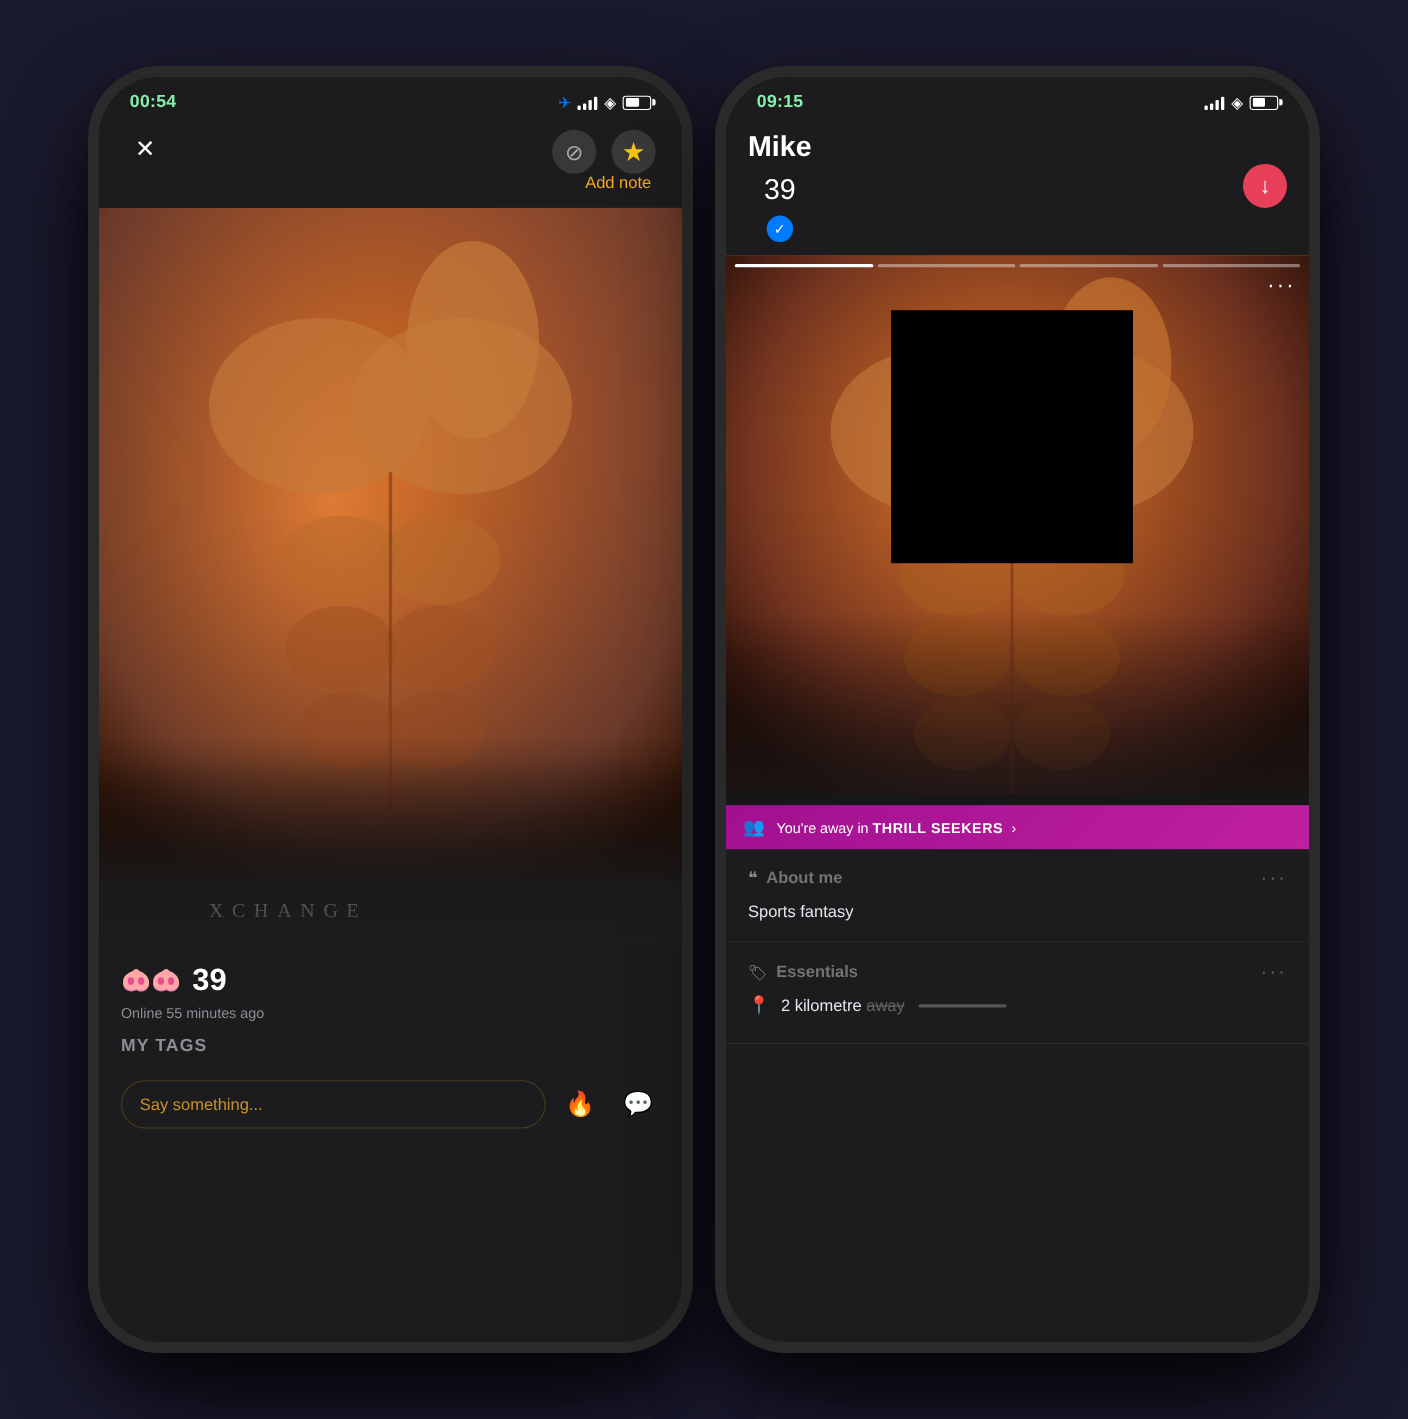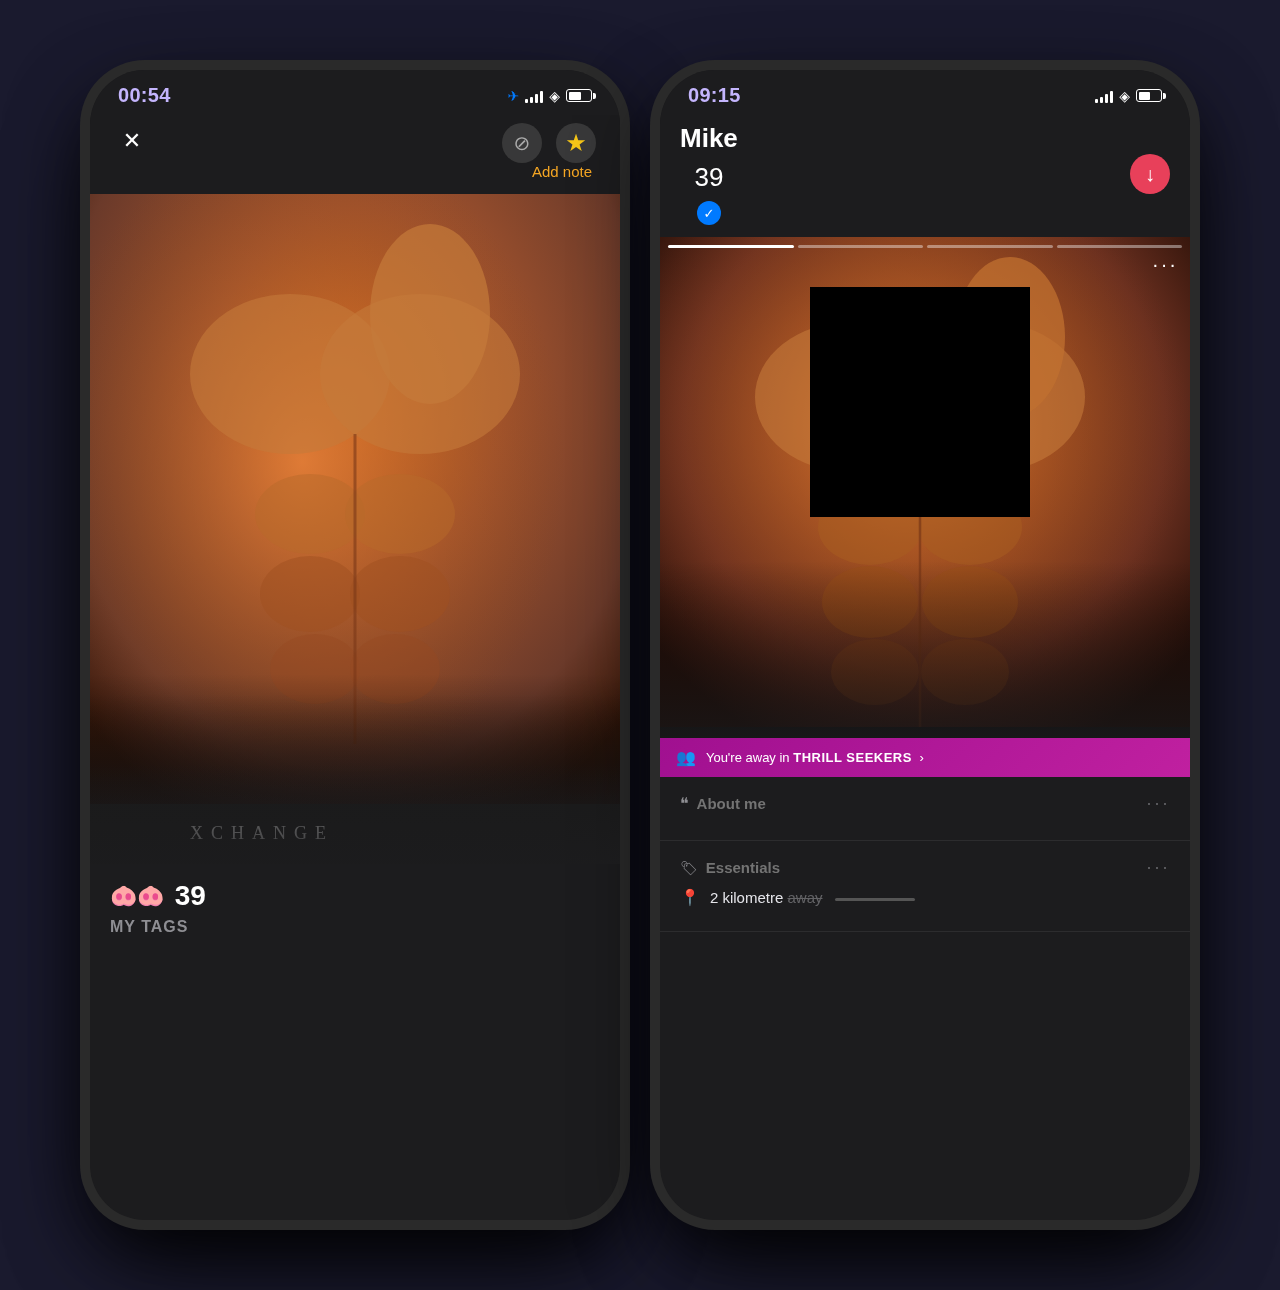--- a/index.html
+++ b/index.html
@@ -30,23 +30,23 @@
     
     .status-bar {
       display: flex;
       justify-content: space-between;
       align-items: center;
       padding: 14px 28px 8px;
       background: #1c1c1e;
       z-index: 10;
     }
     .status-time {
-      font-size: 20px;
+      font-size: 16px;
       font-weight: 600;
-      color: #c4b5fd;
+      color: #86efac;
       letter-spacing: 0.3px;
     }
     .status-icons {
       display: flex;
       align-items: center;
       gap: 6px;
     }
     .signal-bars {
       display: flex;
       align-items: flex-end;
@@ -527,23 +527,35 @@
         </svg>
       </div>
       <div class="image-gradient-overlay"></div>
     </div>
 
     <div class="profile-info">
       <div class="profile-age-row">
         <span class="pig-emojis">🐽🐽</span>
         <span class="age-text">39</span>
       </div>
+      <div class="online-status">Online 55 minutes ago</div>
       <div class="my-tags-label">MY TAGS</div>
     </div>
 
+    <div class="bottom-action-bar">
+      <div class="say-something-input">
+        <span class="say-something-text">Say something...</span>
+      </div>
+      <div class="action-icon-btn">
+        <span>🔥</span>
+      </div>
+      <div class="action-icon-btn">
+        <span style="font-size:22px;color:#636366;">💬</span>
+      </div>
+    </div>
   </div>
 </div>
 
 <div class="phone-shadow-wrap">
   <div class="phone phone2">
 
     <div class="status-bar">
       <div class="status-time">09:15</div>
       <div class="status-icons">
         <div class="signal-bars">
@@ -637,20 +649,21 @@
     </div>
 
     <div class="profile-section">
       <div class="section-header">
         <div class="section-title-row">
           <span class="section-icon">❝</span>
           <span class="section-title">About me</span>
         </div>
         <span class="section-more">···</span>
       </div>
+      <div class="section-content">Sports fantasy</div>
     </div>
 
     <div class="profile-section">
       <div class="section-header">
         <div class="section-title-row">
           <span class="section-icon" style="font-size:14px;">🏷</span>
           <span class="section-title">Essentials</span>
         </div>
         <span class="section-more">···</span>
       </div>

